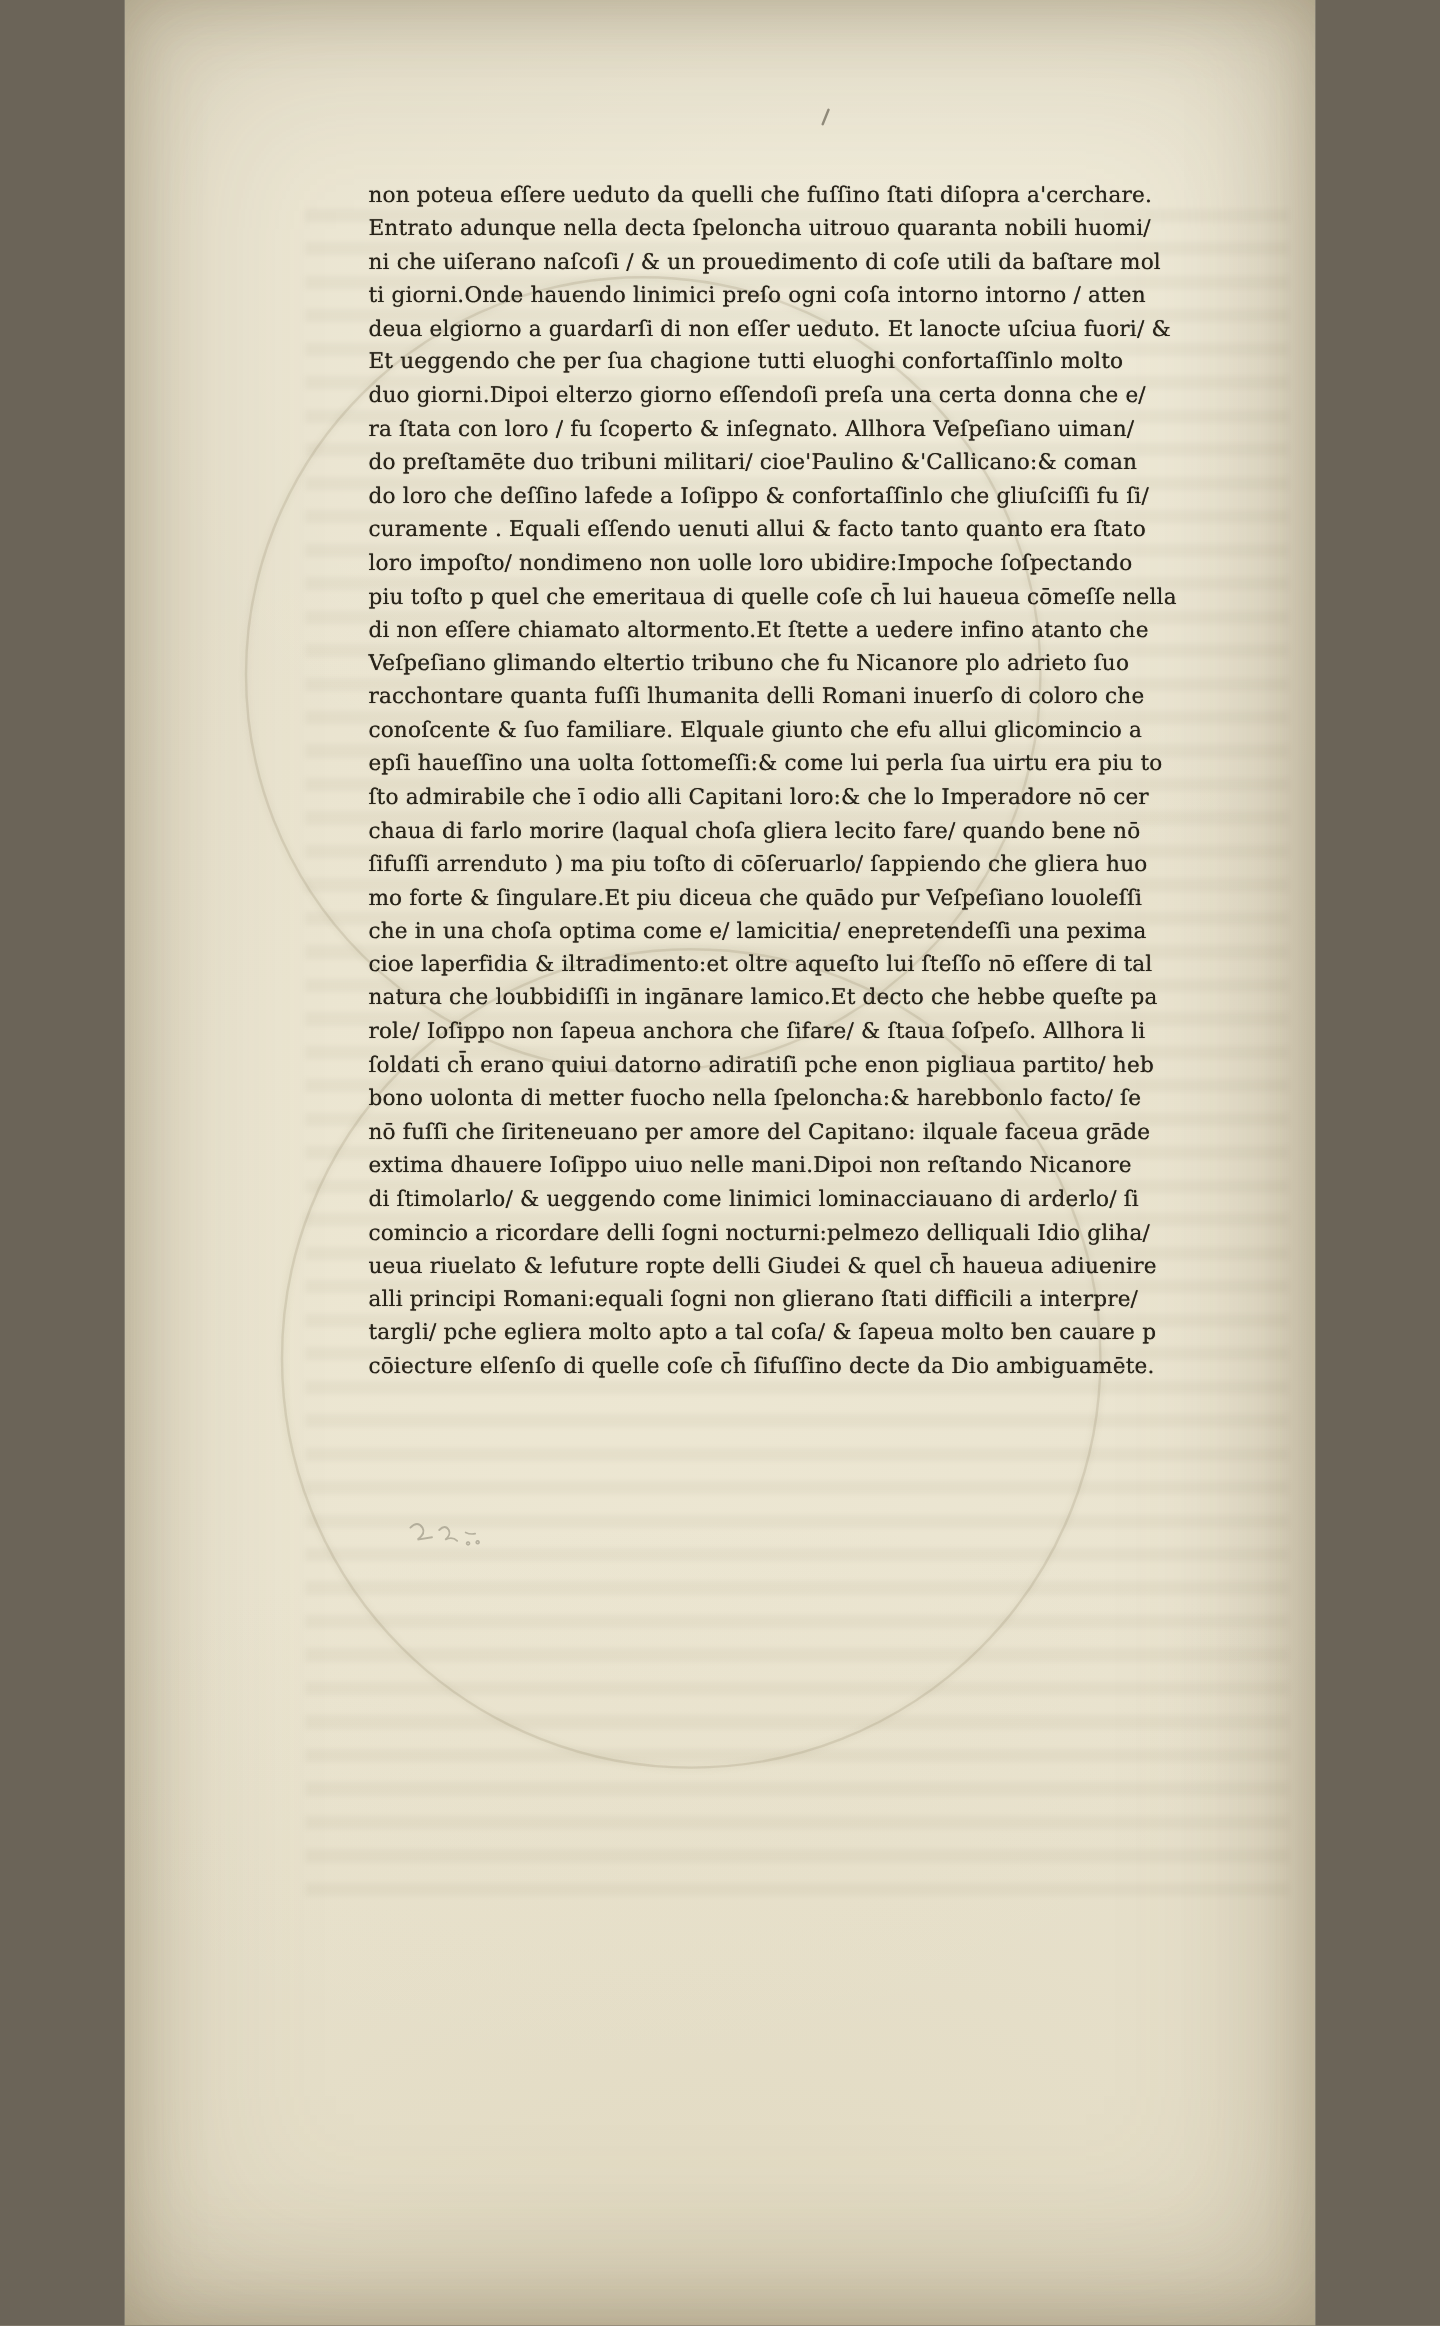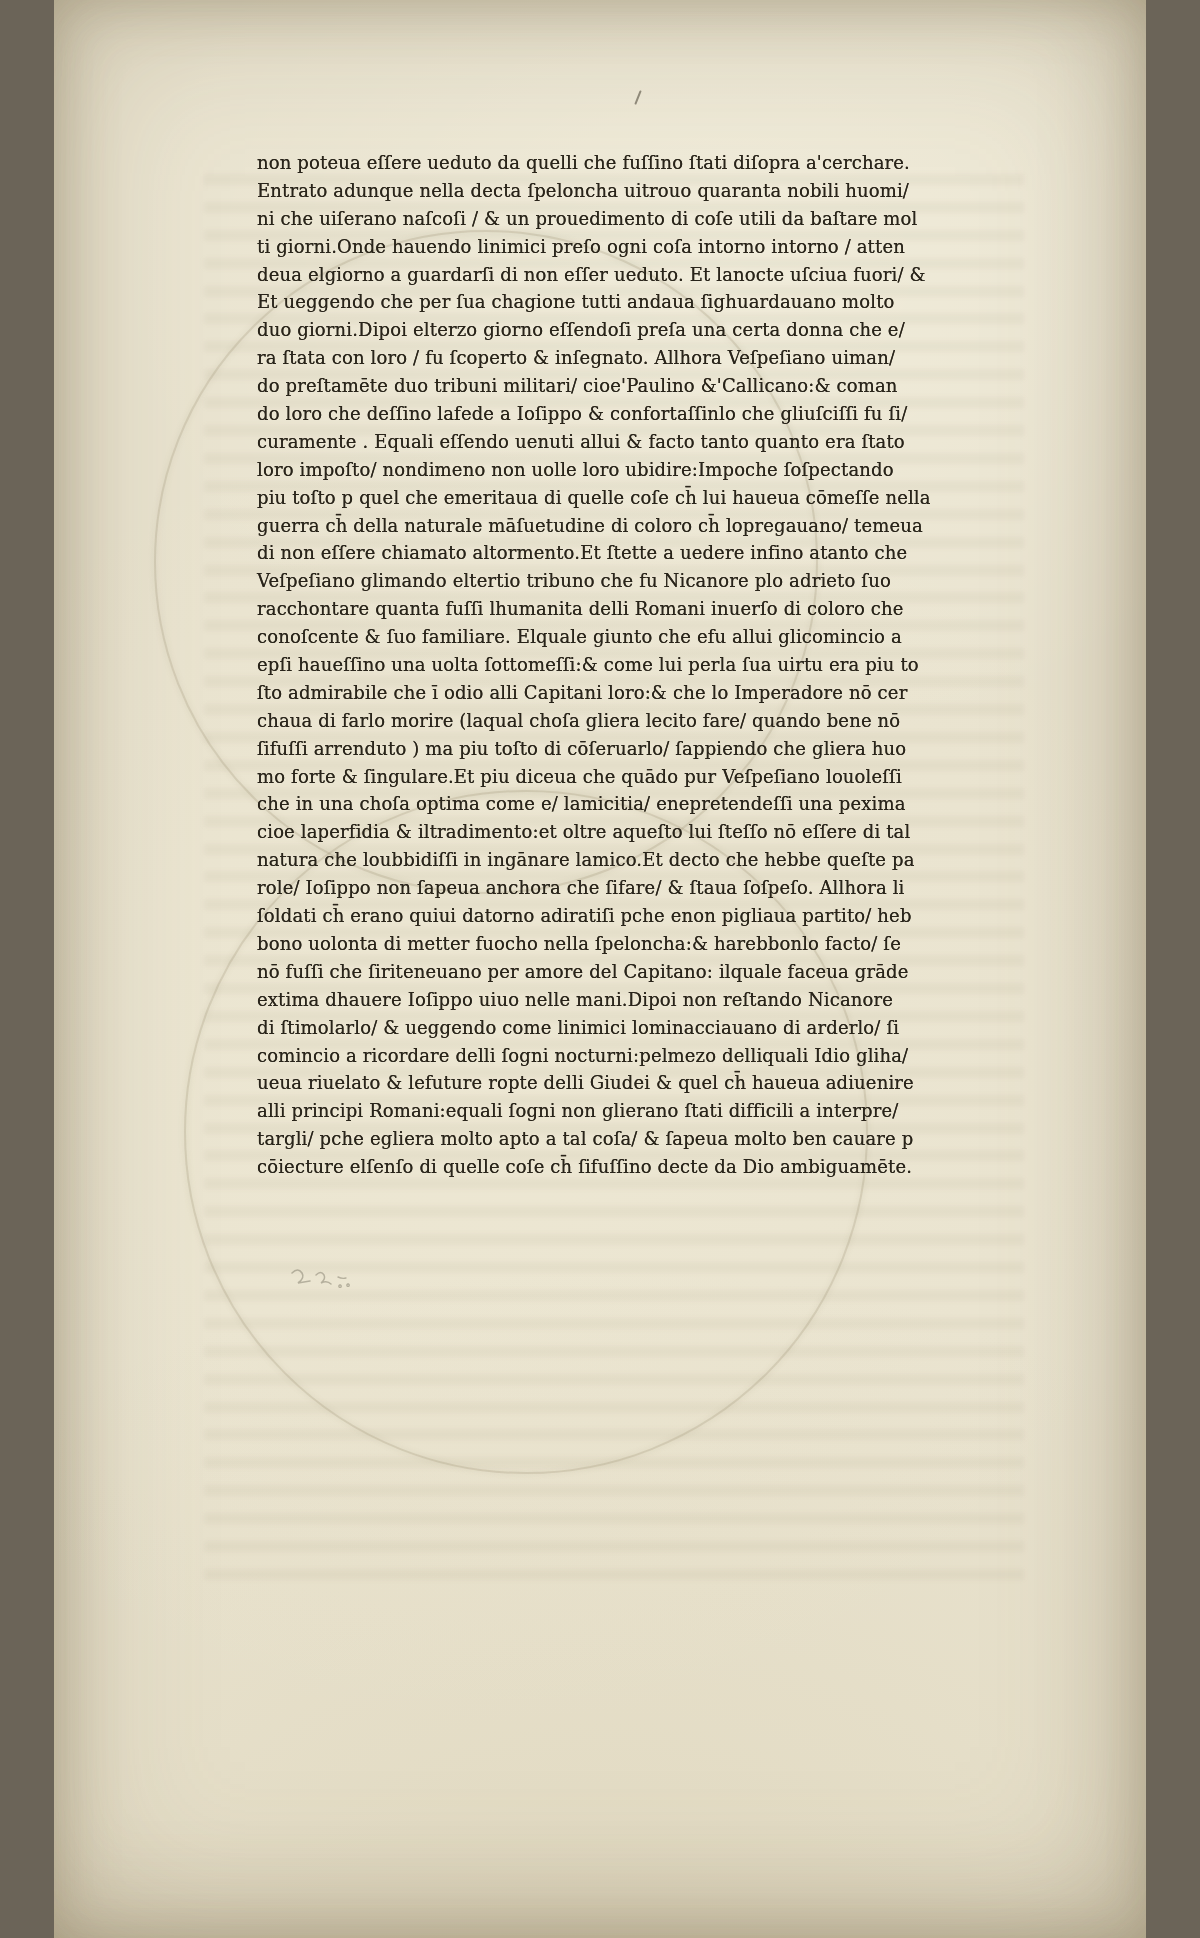--- a/index.html
+++ b/index.html
@@ -1,18 +1,18 @@
 <!DOCTYPE html>
 <html><head>
 <meta charset="utf-8">
 <style>
   html,body{margin:0;padding:0;background:#6b6458;}
   .page{
     position:relative;
-    width:1092px;height:1938px;
+    width:992px;height:1938px;
     margin:0 auto;
     overflow:hidden;
     background:
       radial-gradient(ellipse 900px 700px at 62% 14%, rgba(255,253,240,0.35), rgba(255,253,240,0) 70%),
       radial-gradient(ellipse 1000px 900px at 40% 55%, rgba(248,243,222,0.25), rgba(248,243,222,0) 75%),
       radial-gradient(ellipse 1400px 1100px at 50% 105%, rgba(205,193,158,0.30), rgba(205,193,158,0) 70%),
       #e9e3cf;
     box-shadow:
       inset 0 0 160px rgba(118,103,72,0.30),
       inset 0 0 40px rgba(118,103,72,0.18),
@@ -75,29 +75,28 @@
   <div class="stamp-circle c2"></div>
 
   <div class="stray-mark"></div>
 
   <div class="textblock" id="textblock">
       <div class="line">non poteua eſſere ueduto da quelli che fuſſino ſtati diſopra a'cerchare.</div>
       <div class="line">Entrato adunque nella decta ſpeloncha uitrouo quaranta nobili huomi/</div>
       <div class="line">ni che uiſerano naſcoſi / &amp; un prouedimento di coſe utili da baſtare mol</div>
       <div class="line">ti giorni.Onde hauendo linimici preſo ogni coſa intorno intorno / atten</div>
       <div class="line">deua elgiorno a guardarſi di non eſſer ueduto. Et lanocte uſciua fuori/ &amp;</div>
-      <div class="line">Et ueggendo che per ſua chagione tutti andaua ſighuardauano molto</div>
+      <div class="line">Et ueggendo che per ſua chagione tutti eluoghi confortaſſinlo molto</div>
       <div class="line">duo giorni.Dipoi elterzo giorno eſſendoſi preſa una certa donna che e/</div>
       <div class="line">ra ſtata con loro / fu ſcoperto &amp; inſegnato. Allhora Veſpeſiano uiman/</div>
       <div class="line">do preſtamēte duo tribuni militari/ cioe'Paulino &amp;'Callicano:&amp; coman</div>
       <div class="line">do loro che deſſino lafede a Ioſippo &amp; confortaſſinlo che gliuſciſſi fu ſi/</div>
       <div class="line">curamente . Equali eſſendo uenuti allui &amp; facto tanto quanto era ſtato</div>
       <div class="line">loro impoſto/ nondimeno non uolle loro ubidire:Impoche ſoſpectando</div>
       <div class="line">piu toſto p quel che emeritaua di quelle coſe ch̄ lui haueua cōmeſſe nella</div>
-      <div class="line">guerra ch̄ della naturale māſuetudine di coloro ch̄ lopregauano/ temeua</div>
       <div class="line">di non eſſere chiamato altormento.Et ſtette a uedere infino atanto che</div>
       <div class="line">Veſpeſiano glimando eltertio tribuno che fu Nicanore plo adrieto ſuo</div>
       <div class="line">racchontare quanta fuſſi lhumanita delli Romani inuerſo di coloro che</div>
       <div class="line">conoſcente &amp; ſuo familiare. Elquale giunto che efu allui glicomincio a</div>
       <div class="line">epſi haueſſino una uolta ſottomeſſi:&amp; come lui perla ſua uirtu era piu to</div>
       <div class="line">ſto admirabile che ī odio alli Capitani loro:&amp; che lo Imperadore nō cer</div>
       <div class="line">chaua di farlo morire (laqual choſa gliera lecito fare/ quando bene nō</div>
       <div class="line">ſifuſſi arrenduto ) ma piu toſto di cōſeruarlo/ ſappiendo che gliera huo</div>
       <div class="line">mo forte &amp; ſingulare.Et piu diceua che quādo pur Veſpeſiano louoleſſi</div>
       <div class="line">che in una choſa optima come e/ lamicitia/ enepretendeſſi una pexima</div>

